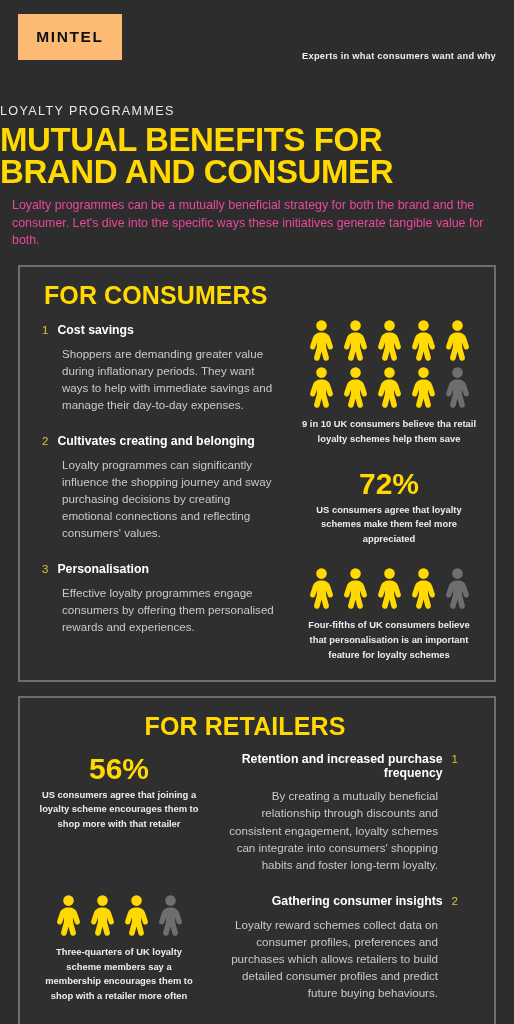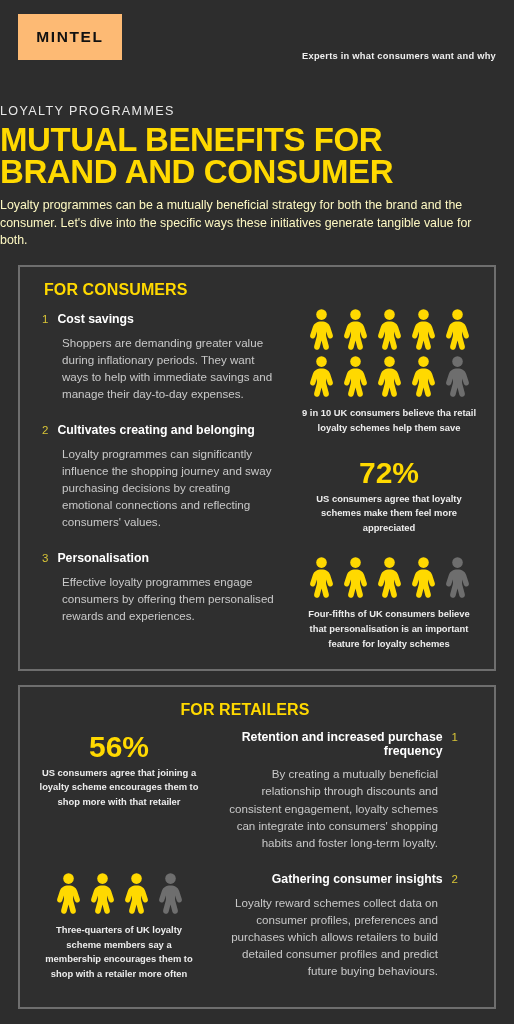--- a/index.html
+++ b/index.html
@@ -69,38 +69,38 @@
   .bigtitle {
     color: #ffd900;
     font-size: 33px;
     line-height: 0.96;
     font-weight: bold;
     letter-spacing: -0.4px;
     margin: 0 0 10px 0;
   }
   .bigtitle .l2 { display: block; }
   .intro {
-    color: #fef9c3;
+    color: #ec4899;
     font-size: 12.4px;
     line-height: 1.39;
-    margin: 0 0 16px 0;
+    margin: 0 0 16px 12px;
     max-width: 474px;
   }
 
   
   .card {
     position: relative;
     margin: 0 18px 14px 18px;
     border: 2px solid #6e6e6e;
     background: #2f2f2f;
     box-sizing: border-box;
   }
   .card-title {
     color: #ffd900;
-    font-size: 16px;
+    font-size: 25px;
     font-weight: bold;
     letter-spacing: 0.1px;
     margin: 0;
   }
   .card-consumers { padding: 14px 0 18px 0; }
   .card-consumers .card-title { padding: 0 0 4px 24px; }
   .card-retailers { padding: 14px 0 26px 0; }
   .card-retailers .card-title { padding: 0 24px 2px 0; text-align: center; }
 
   .cols {

